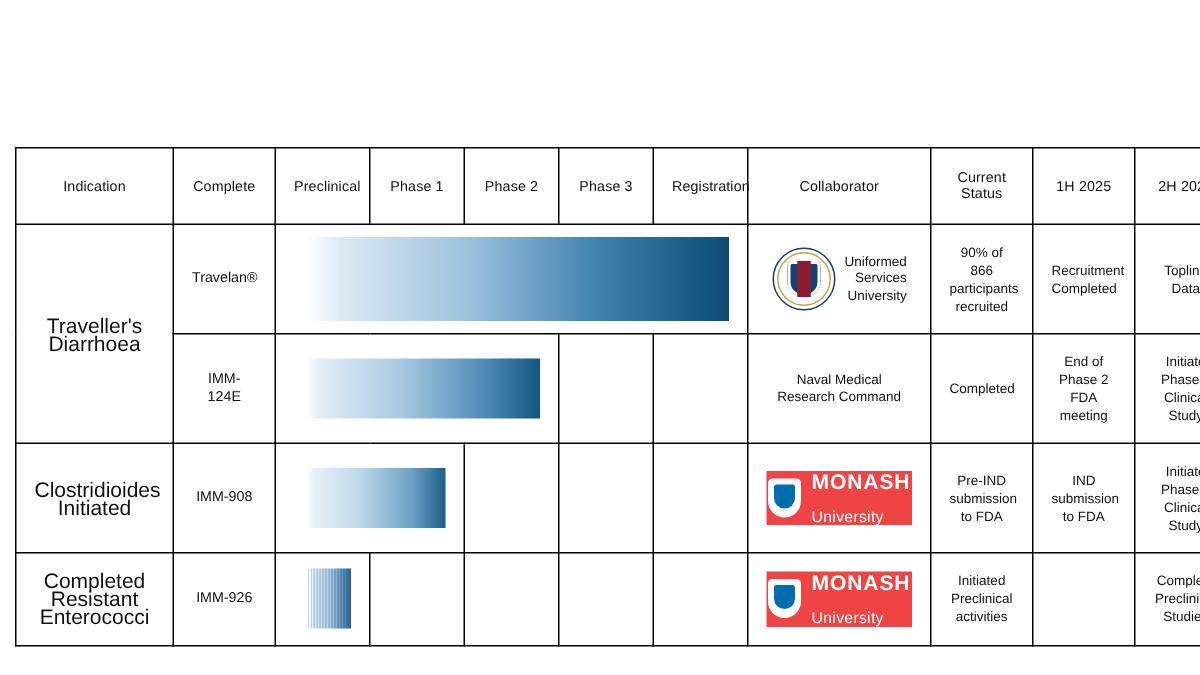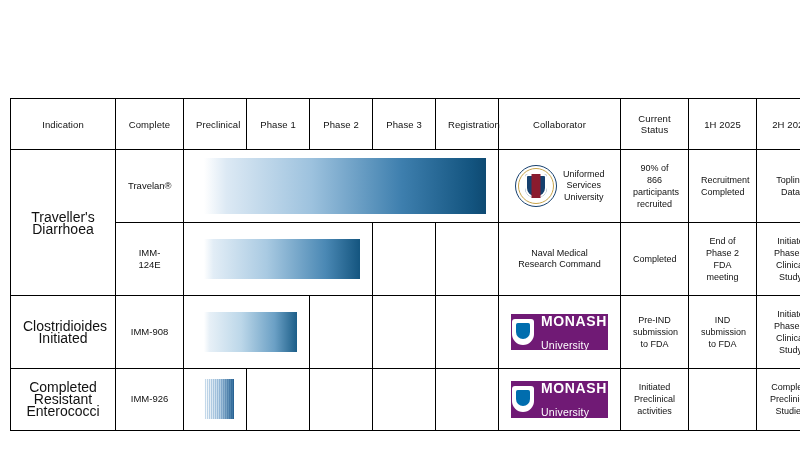--- a/index.html
+++ b/index.html
@@ -114,21 +114,21 @@
     justify-content: flex-start;
     gap: 6px;
     padding: 2px 4px;
     height: 100%;
     box-sizing: border-box;
   }
   .collab-inner.center { justify-content: flex-end; }
   .collab-label {
     font-size: 9px;
     line-height: 11.5px;
-    text-align: center;
+    text-align: right;
     color: #111111;
   }
   .collab-label.center { text-align: center; }
 
   .usu-seal {
     width: 40px;
     height: 40px;
     flex: 0 0 40px;
     border-radius: 50%;
     background: #ffffff;
@@ -157,21 +157,21 @@
   .usu-ring {
     position: absolute;
     left: 2px; top: 2px; right: 2px; bottom: 2px;
     border-radius: 50%;
     border: 1px solid #c8a34a;
   }
 
   .monash-box {
     width: 100%;
     height: 100%;
-    background: #701a75;
+    background: #ef4444;
     display: flex;
     align-items: center;
     justify-content: center;
     gap: 7px;
   }
   .monash-shield {
     width: 22px;
     height: 26px;
     background: #ffffff;
     border-radius: 3px 3px 11px 11px;

